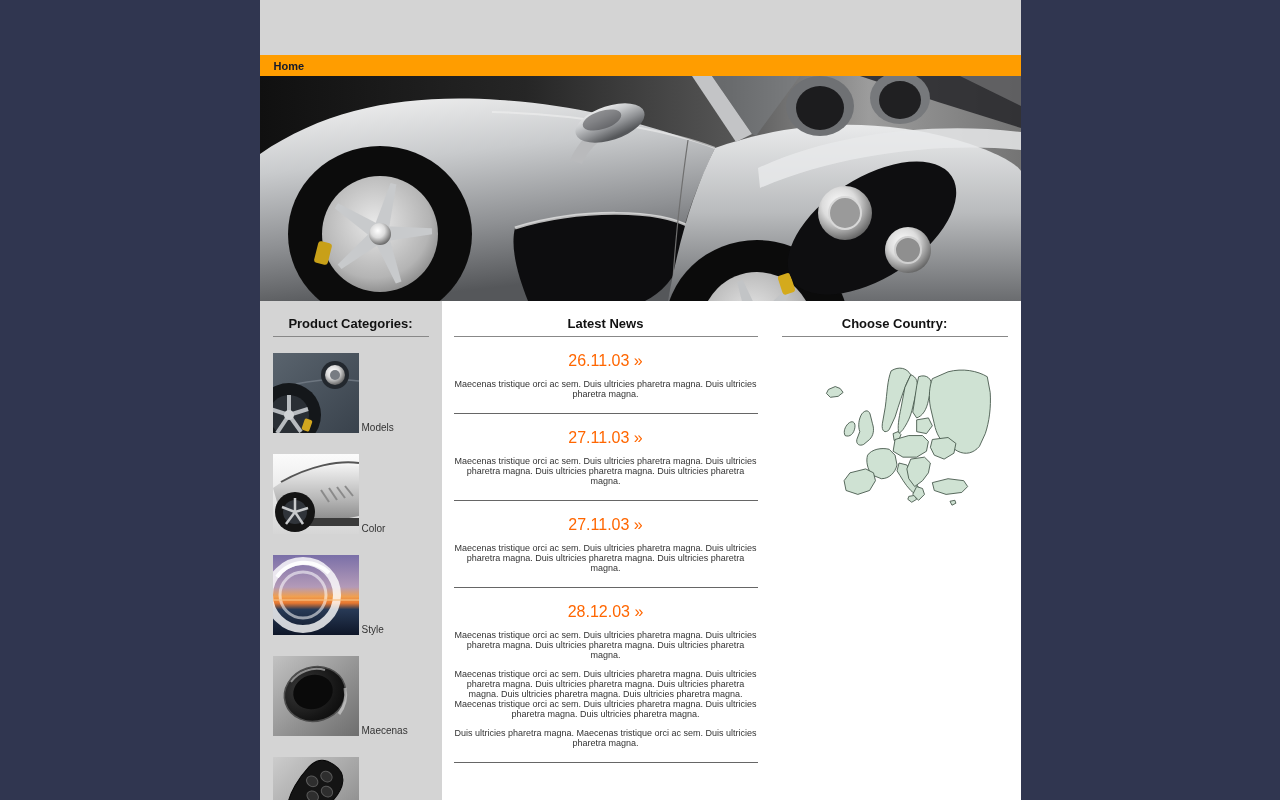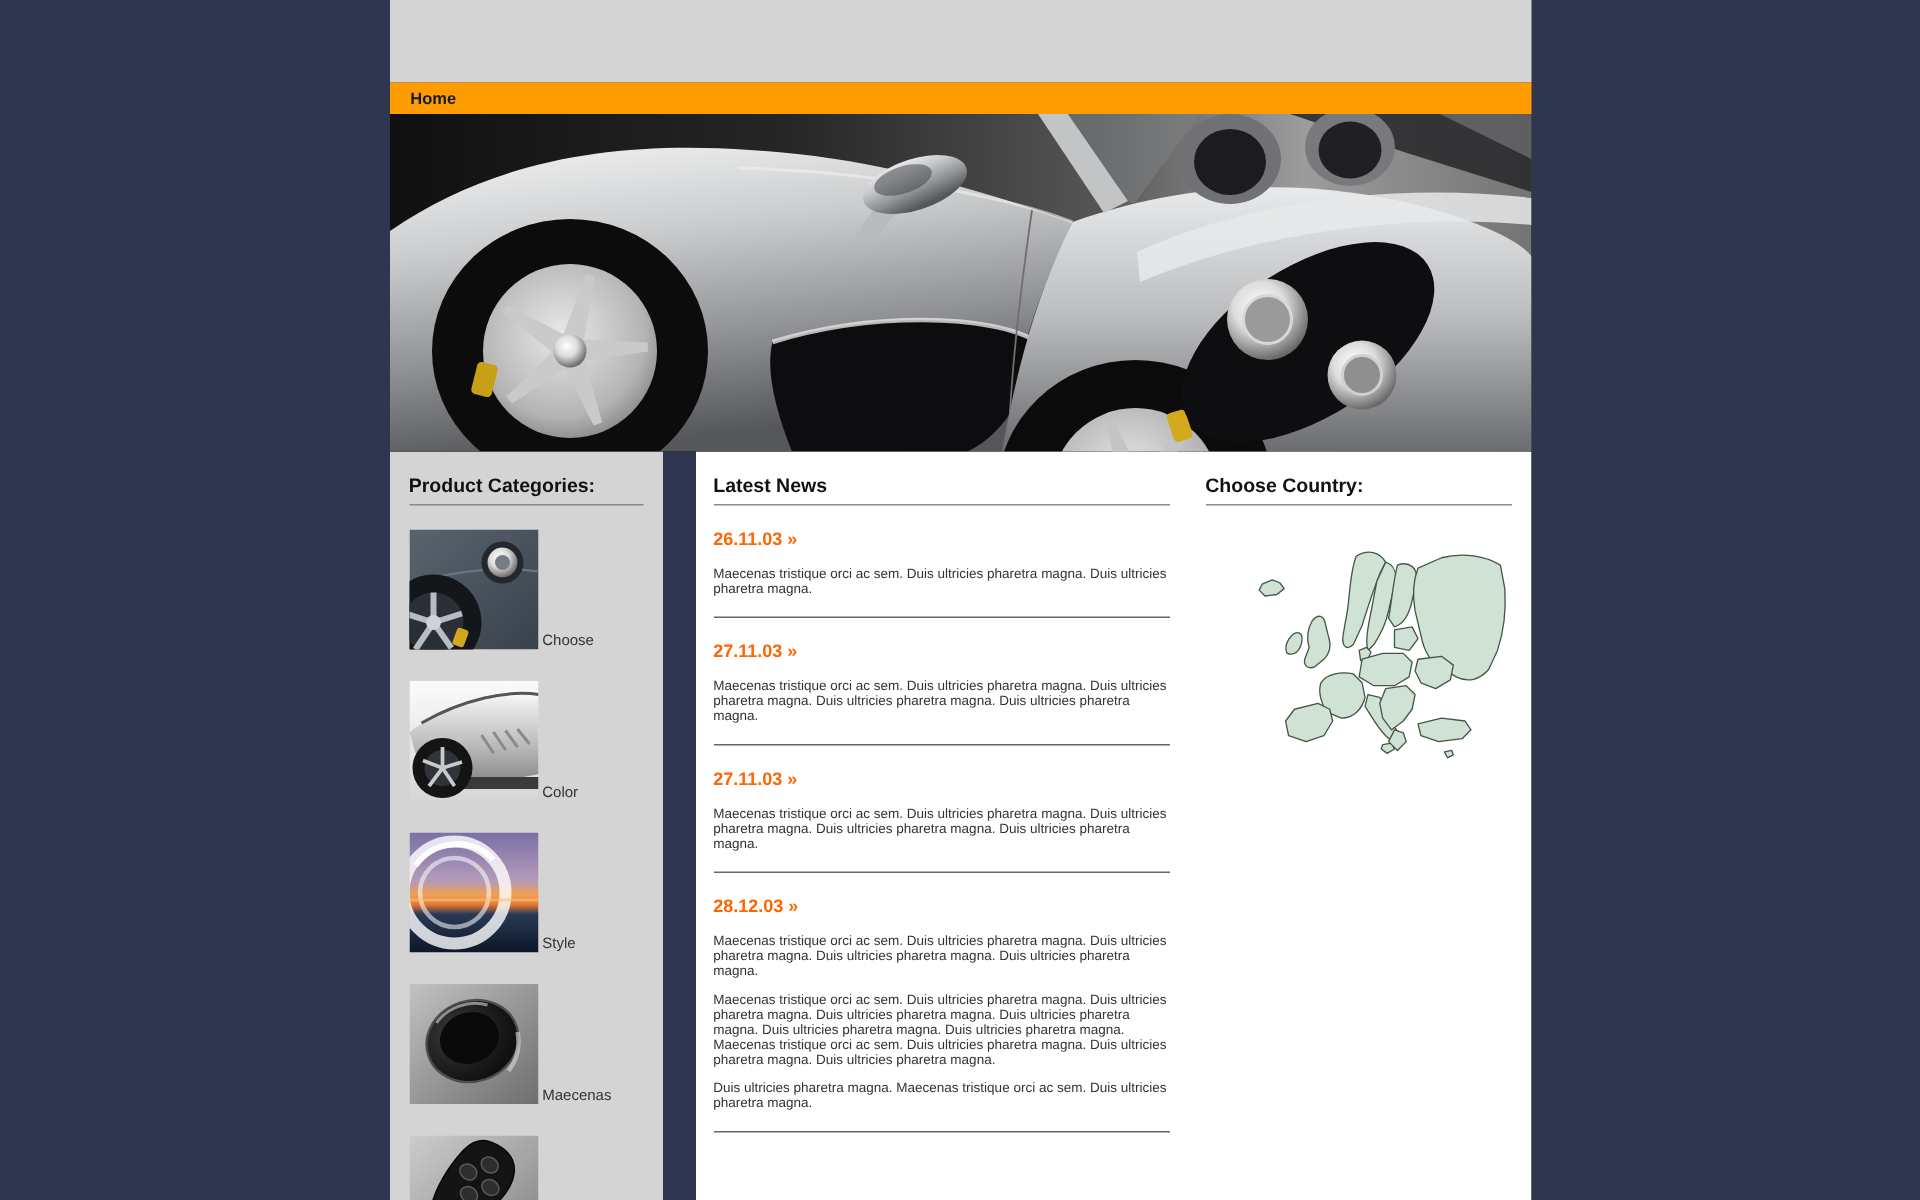--- a/index.html
+++ b/index.html
@@ -12,47 +12,47 @@
   .ad-banner { height: 55px; background: #d4d4d4; }
   .navbar {
     height: 21px; background: #ff9d00;
     display: flex; align-items: center; padding-left: 14px;
   }
   .nav-link {
     font-size: 11px; font-weight: bold; color: #151a2b;
     text-decoration: none; cursor: pointer;
   }
   .hero { height: 225px; font-size: 0; background: #222; }
-  .content { display: flex; height: 499px; overflow: hidden; }
+  .content { display: flex; height: 499px; overflow: hidden; text-align: center; }
 
   .col-left {
     width: 182px; background: #d4d4d4; padding: 15px 13px 0 13px;
     flex-shrink: 0; overflow: hidden;
   }
   .col-mid {
     width: 330px; background: #ffffff; padding: 15px 14px 0 12px;
-    flex-shrink: 0; overflow: hidden; margin-left: 22px;
+    flex-shrink: 0; overflow: hidden;
   }
   .col-right {
     flex: 1; background: #ffffff; padding: 15px 13px 12px 10px;
     overflow: hidden;
   }
   .col-heading {
     font-size: 13px; font-weight: bold; color: #111;
     padding-bottom: 5px; border-bottom: 1px solid #888;
   }
   .cat-list { margin-top: 16px; }
   .cat-item {
     display: flex; align-items: flex-end; margin-bottom: 21px; cursor: pointer;
   }
   .cat-thumb { width: 86px; height: 80px; flex-shrink: 0; font-size: 0; }
   .cat-label { font-size: 10px; color: #333; margin-left: 3px; line-height: 11px; }
 
   .news-item .news-date {
-    font-size: 12px; font-weight: bold; color: #ff6600;
+    font-size: 16px; font-weight: normal; color: #ff6600;
     margin-top: 15px; display: inline-block; cursor: pointer; text-decoration: none;
   }
   .news-item p {
     font-size: 9px; line-height: 10px; color: #333; margin-top: 9px;
   }
   .news-sep { border: 0; border-top: 1px solid #666; margin-top: 14px; }
 
   .map-wrap { margin: 26px 0 0 8px; cursor: pointer; font-size: 0; }
 </style>
 </head>
@@ -178,21 +178,21 @@
             <g stroke="#b8bcc0" stroke-width="4">
               <line x1="16" y1="62" x2="16" y2="42"></line>
                 <line x1="16" y1="62" x2="35" y2="56"></line>
               <line x1="16" y1="62" x2="28" y2="79"></line>
                 <line x1="16" y1="62" x2="4" y2="80"></line>
               <line x1="16" y1="62" x2="-3" y2="56"></line>
             </g>
             <circle cx="16" cy="62" r="5" fill="#d0d3d6"></circle>
             <rect x="30" y="66" width="8" height="12" rx="2" fill="#d2a61e" transform="rotate(20 34 72)"></rect>
           </svg>
-          <span class="cat-label">Choose</span>
+          <span class="cat-label">Models</span>
         </div>
 
         <div class="cat-item">
           <svg class="cat-thumb" width="86" height="80" viewBox="0 0 86 80">
             <defs>
                 <linearGradient id="t3b" x1="0" y1="0" x2="0" y2="1">
               <stop offset="0" stop-color="#fbfbfb"></stop>
                   <stop offset="1" stop-color="#d6d6d6"></stop>
                 </linearGradient>
             <linearGradient id="t3c" x1="0" y1="0" x2="0" y2="1">

